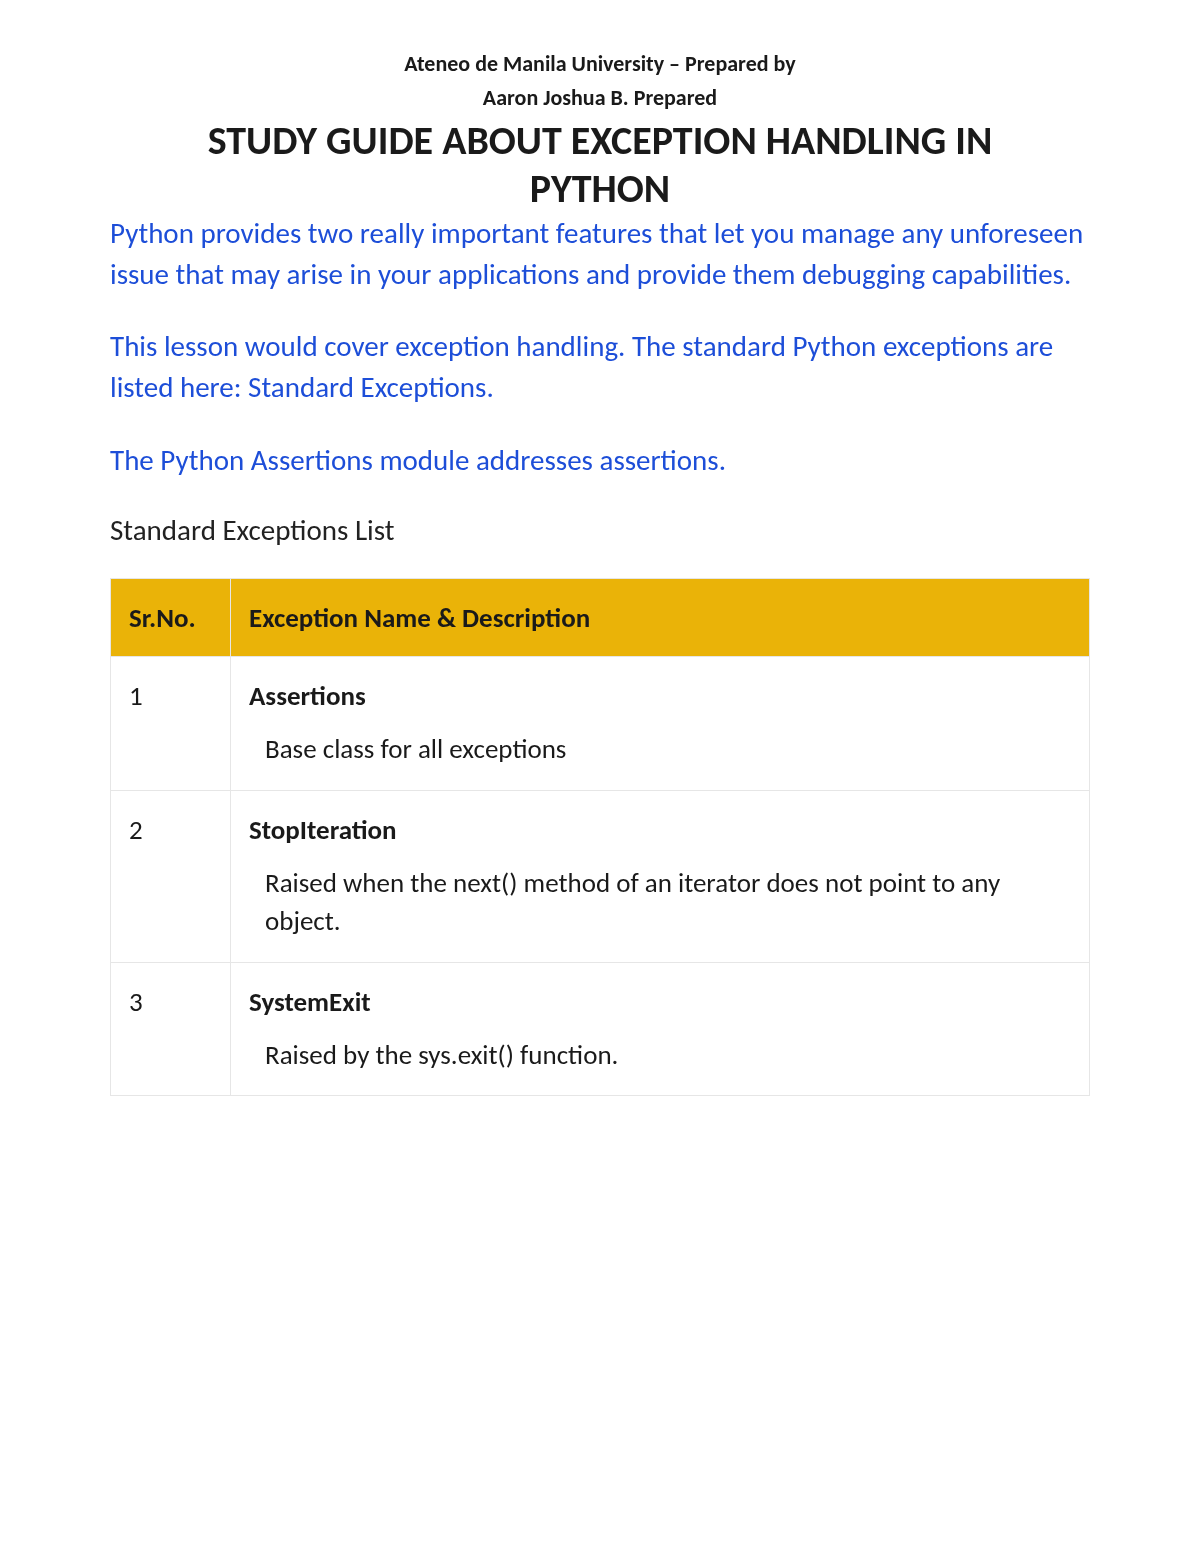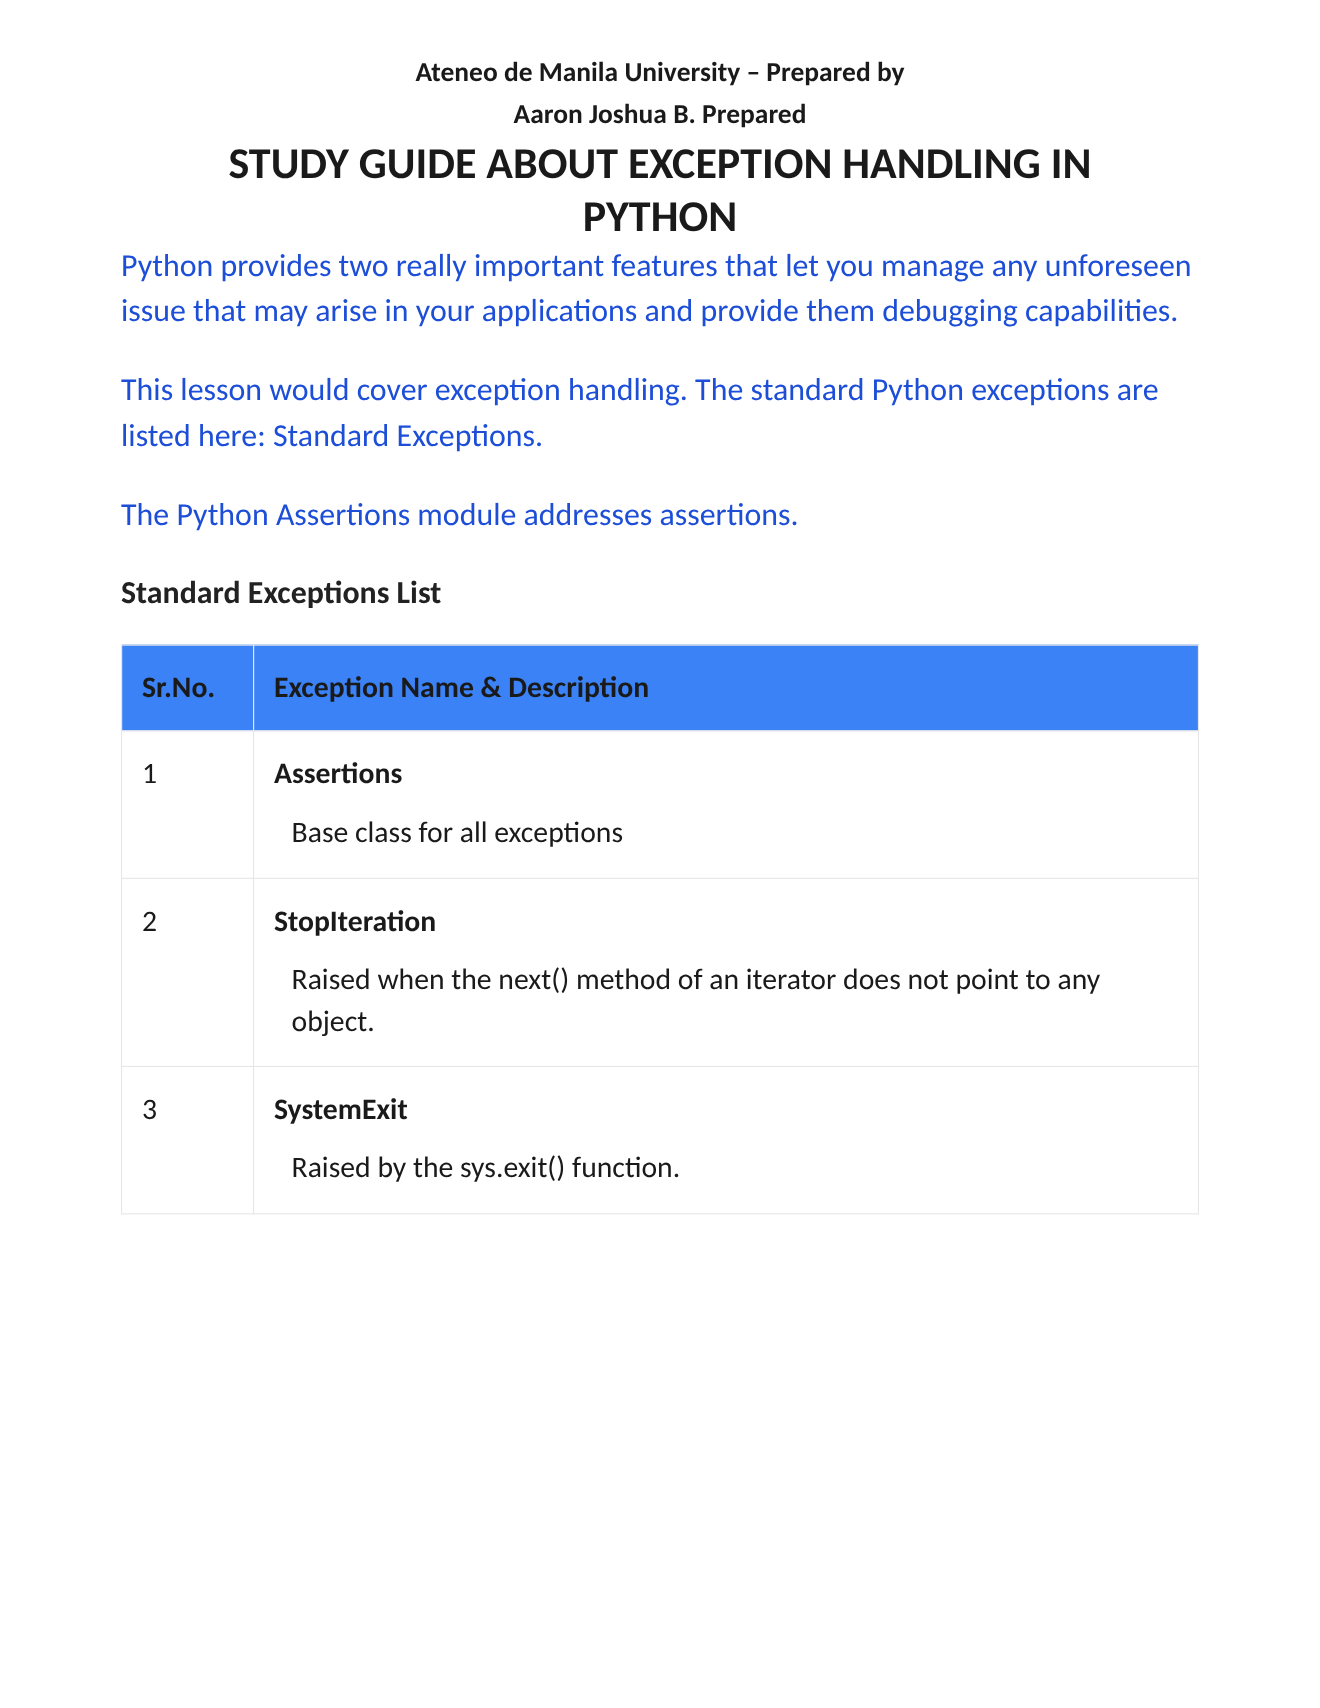--- a/index.html
+++ b/index.html
@@ -11,57 +11,56 @@
       font-family: Calibri, Arial, sans-serif;
       background: #ffffff;
       width: 1200px;
       min-height: 1553px;
       padding: 50px 110px;
       color: #1a1a1a;
     }
     .header-sub {
       text-align: center;
       font-weight: bold;
-      font-size: 25px;
+      font-size: 22px;
       line-height: 1.3;
       margin-bottom: 5px;
     }
     .title {
       text-align: center;
       font-weight: bold;
       font-size: 40px;
       line-height: 1.2;
       padding: 0 40px;
     }
     .para {
       font-size: 29px;
       line-height: 1.4;
       margin-bottom: 32px;
       color: #1d4ed8;
     }
     .subheading {
       font-size: 29px;
       margin-bottom: 30px;
       color: #222;
-      font-weight: bold;
     }
     table {
       width: 100%;
       border-collapse: collapse;
       border: 1px solid #e6e6e6;
     }
     th, td {
       border: 1px solid #e6e6e6;
       padding: 22px 18px;
       text-align: left;
       vertical-align: top;
       font-size: 27px;
     }
     th {
-      background: #3b82f6;
+      background: #eab308;
       font-weight: bold;
       font-size: 27px;
     }
     th.col-sr {
       width: 120px;
     }
     .exc-name {
       font-weight: bold;
       margin-bottom: 18px;
       display: block;

